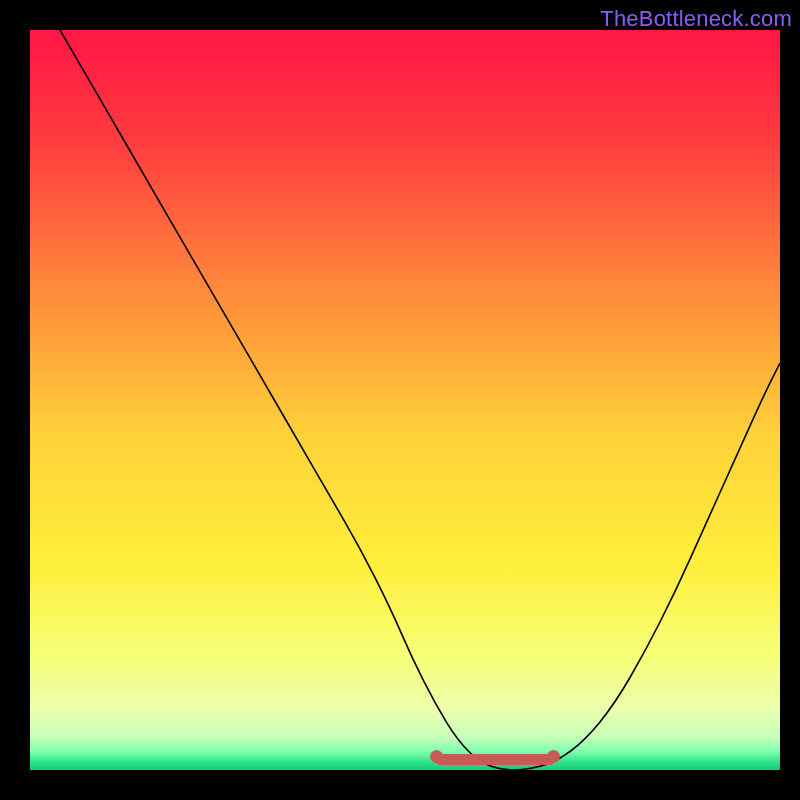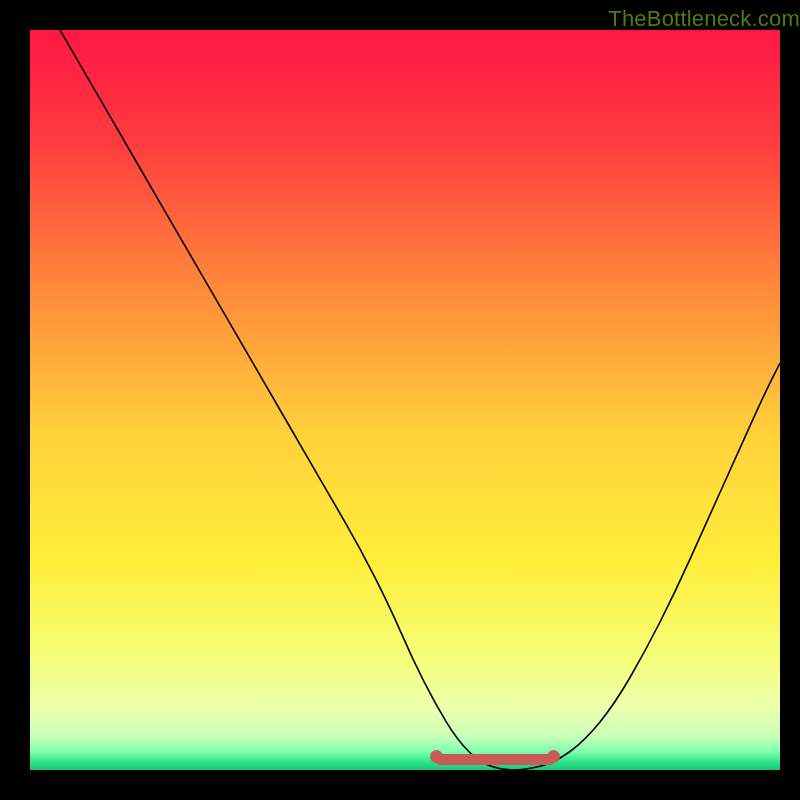--- a/index.html
+++ b/index.html
@@ -7,22 +7,22 @@
     width: 800px;
     height: 800px;
     background: #000;
     font-family: Arial, Helvetica, sans-serif;
     position: relative;
     overflow: hidden;
   }
   .attribution {
     position: absolute;
     top: 6px;
-    right: 0;
-    color: #4d7c0f;
+    right: 8px;
+    color: #8b5cf6;
     font-size: 22px;
     font-weight: 500;
     z-index: 10;
     letter-spacing: 0.2px;
   }
   .plot-area {
     position: absolute;
     left: 30px;
     top: 30px;
     width: 750px;

